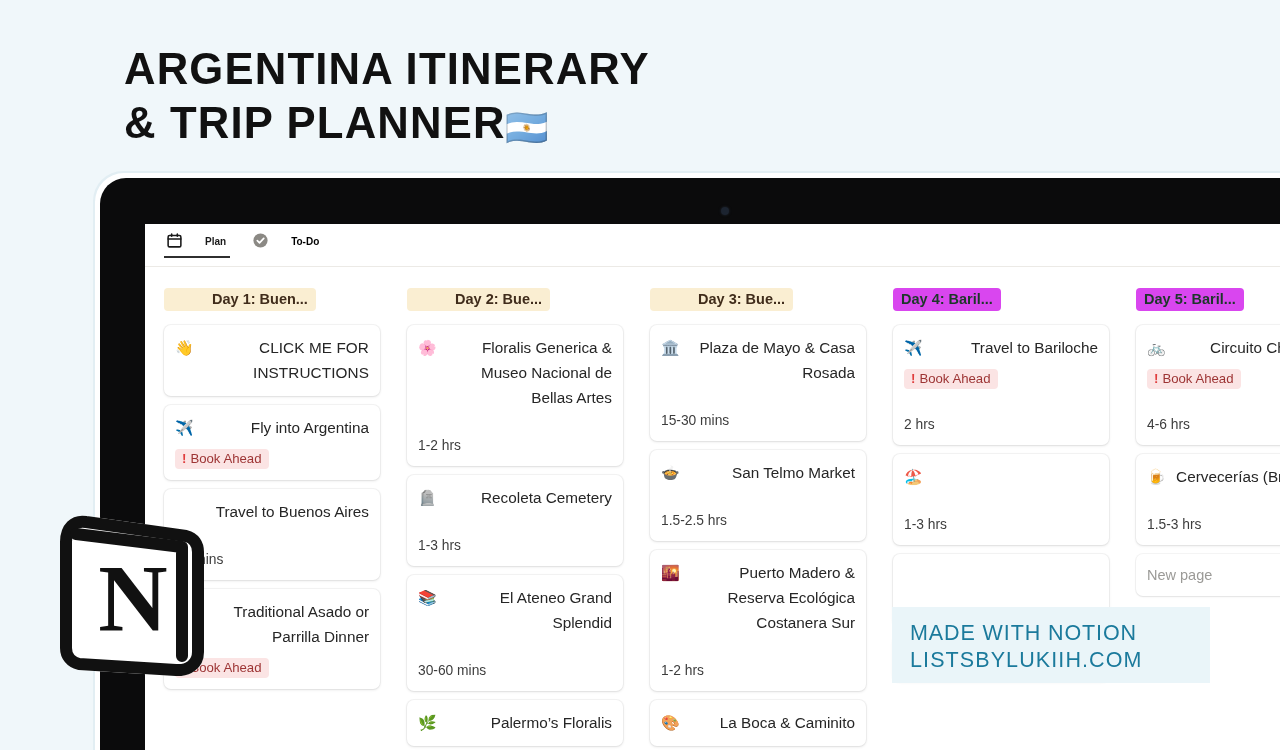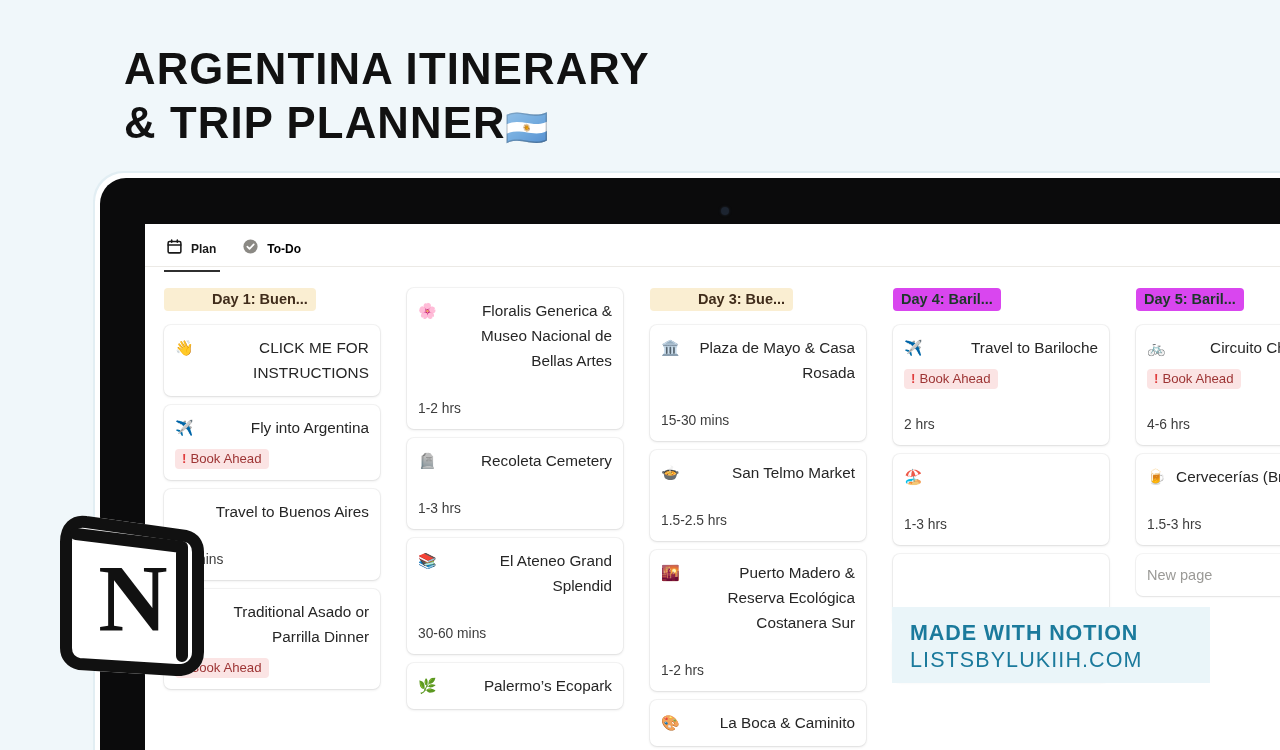--- a/index.html
+++ b/index.html
@@ -77,25 +77,25 @@
     width: 100%;
     height: 43px;
     border-bottom: 1px solid #eceae6;
     padding-left: 19px;
     display: flex;
     align-items: flex-start;
   }
   .tab {
     display: flex;
     align-items: center;
-    gap: 8px;
-    height: 48px;
+    gap: 22px;
+    height: 34px;
     padding: 0 4px 0 2px;
     margin-right: 20px;
-    font-size: 12px;
+    font-size: 10px;
     cursor: pointer;
     position: relative;
   }
   .tab .tab-label { line-height: 1; padding-top: 1px; }
   .tab.active { color: #191919; font-weight: bold; }
   .tab.active::after {
     content: "";
     position: absolute;
     left: 0; right: 0; bottom: 0;
     height: 2px;
@@ -207,21 +207,21 @@
     left: 892px;
     top: 607px;
     width: 318px;
     height: 76px;
     background: #eaf5f9;
     z-index: 40;
     padding: 13px 0 0 18px;
   }
   .wm-1 {
     font-size: 21.5px;
-    font-weight: bold;
+    font-weight: normal;
     letter-spacing: 0.9px;
     color: #1b7a9c;
     line-height: 27px;
     white-space: nowrap;
   }
   .wm-2 {
     font-size: 21.5px;
     font-weight: normal;
     letter-spacing: 1.1px;
     color: #1b7a9c;
@@ -302,20 +302,23 @@
             <span class="card-title-text">Traditional Asado or Parrilla Dinner</span>
           </div>
           <div class="badge">
             <span class="bang">!</span>
             <span>Book Ahead</span>
           </div>
         </div>
       </div>
 
       <div class="column">
+        <div class="col-header">
+          <span class="col-chip chip-tan">Day 2: Bue...</span>
+        </div>
         <div class="card">
           <div class="card-title">
             <span class="card-emoji">🌸</span>
             <span class="card-title-text">Floralis Generica &amp; Museo Nacional de Bellas Artes</span>
           </div>
           <div class="card-meta">1-2 hrs</div>
         </div>
         <div class="card">
           <div class="card-title">
             <span class="card-emoji">🪦</span>
@@ -326,21 +329,21 @@
         <div class="card">
           <div class="card-title">
             <span class="card-emoji">📚</span>
             <span class="card-title-text">El Ateneo Grand Splendid</span>
           </div>
           <div class="card-meta">30-60 mins</div>
         </div>
         <div class="card">
           <div class="card-title">
             <span class="card-emoji">🌿</span>
-            <span class="card-title-text">Palermo’s Ecopark</span>
+            <span class="card-title-text">Palermo’s Floralis</span>
           </div>
         </div>
       </div>
 
       <div class="column">
         <div class="col-header">
           <span class="col-chip chip-tan">Day 3: Bue...</span>
         </div>
         <div class="card">
           <div class="card-title">

